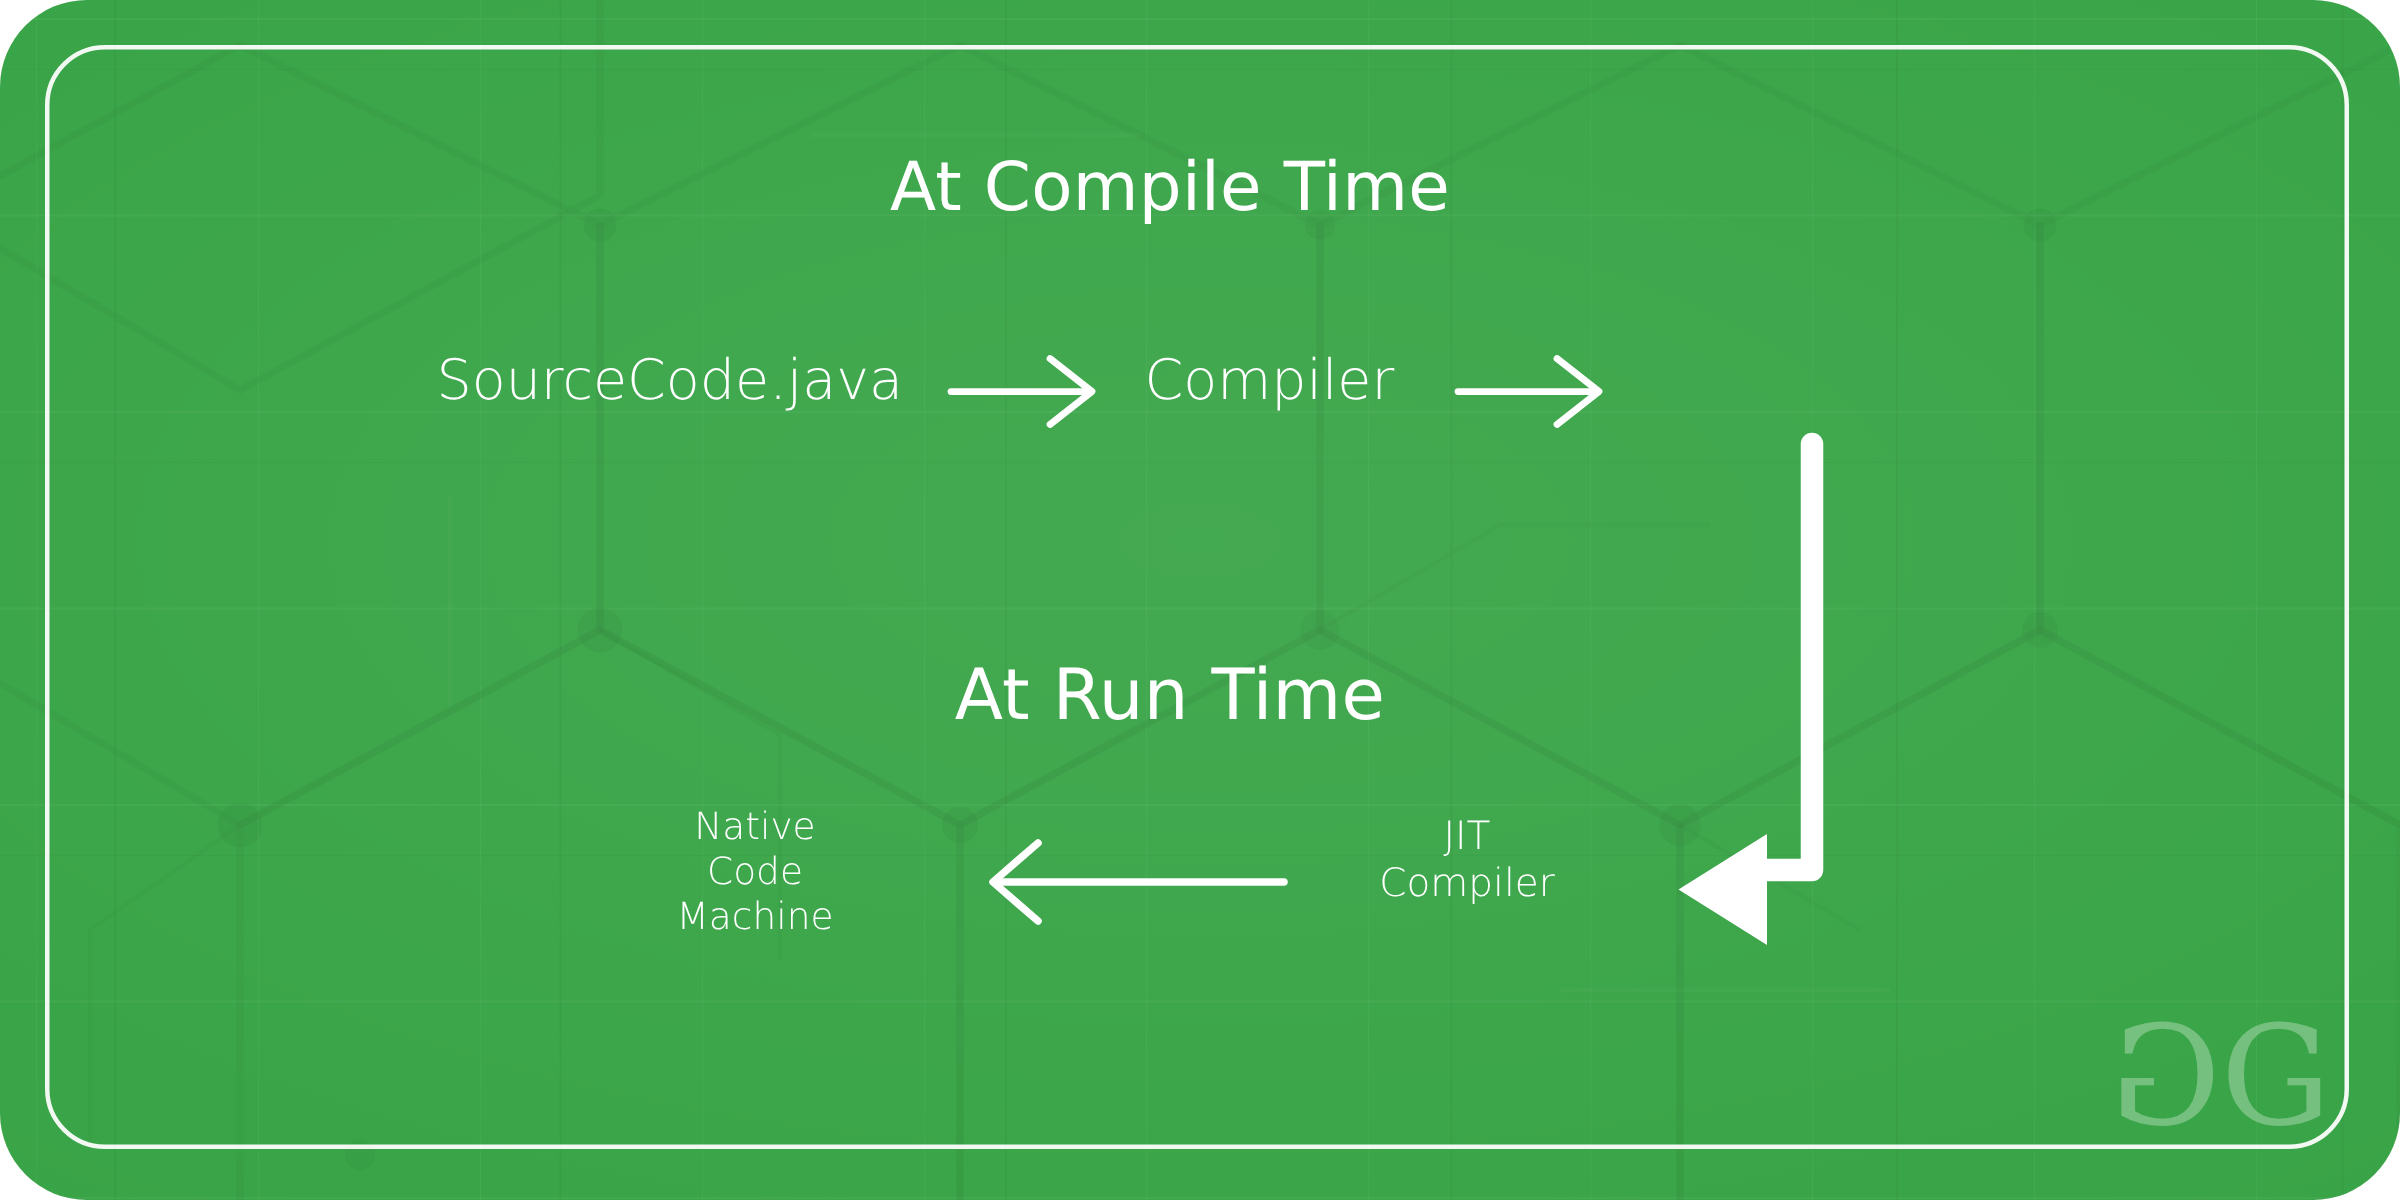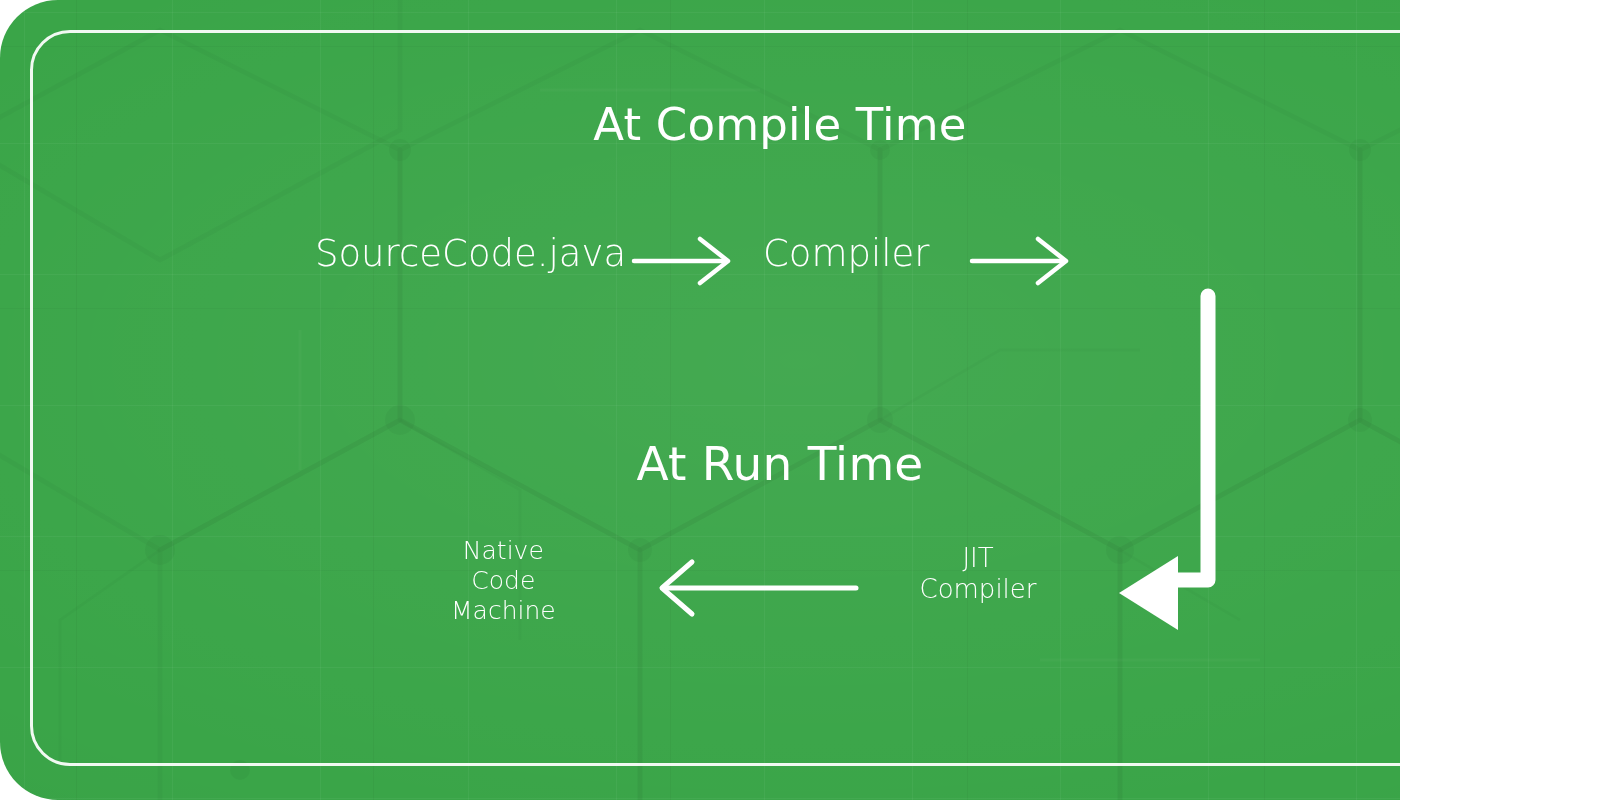--- a/index.html
+++ b/index.html
@@ -3,21 +3,21 @@
 <meta charset="utf-8">
 <title>Java Compile and Run Time Diagram</title>
 <style>
   html, body {
     margin: 0;
     padding: 0;
     background: #ffffff;
   }
   #stage {
     position: relative;
-    width: 1400px;
+    width: 1600px;
     height: 800px;
     overflow: hidden;
     background: #ffffff;
     font-family: "DejaVu Sans", "Liberation Sans", sans-serif;
   }
 
   
   #panel {
     position: absolute;
     left: 0;
@@ -103,21 +103,20 @@
   #title-runtime {
     left: 0; top: 436px;
     width: 1560px;
     text-align: center;
     font-size: 47px;
   }
 
   #label-sourcecode {
     left: 291px; top: 232px;
     font-size: 37px;
-    margin-left: 24px;
   }
   #label-compiler {
     left: 763px; top: 232px;
     font-size: 37px;
   }
   #label-bytecode {
     left: 1100px; top: 232px;
     font-size: 37px;
   }
   #label-native {

